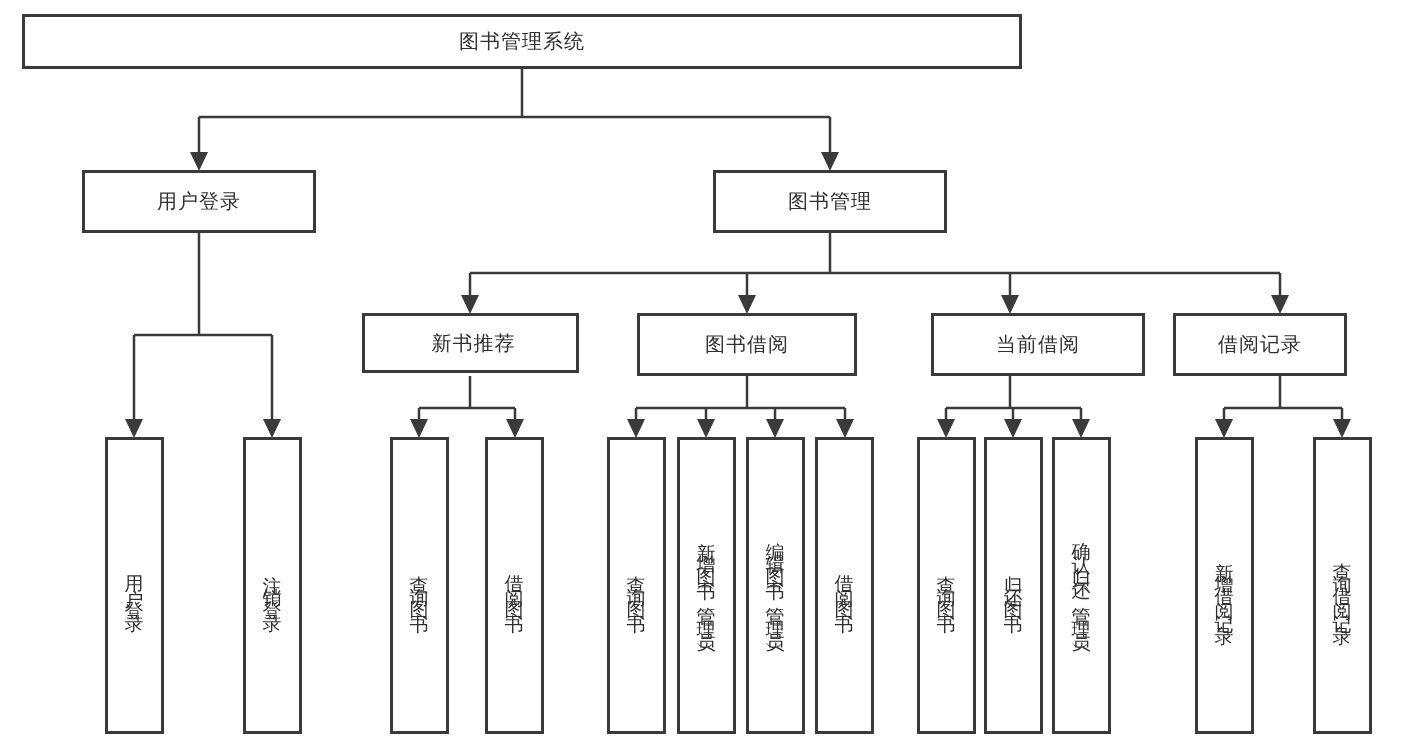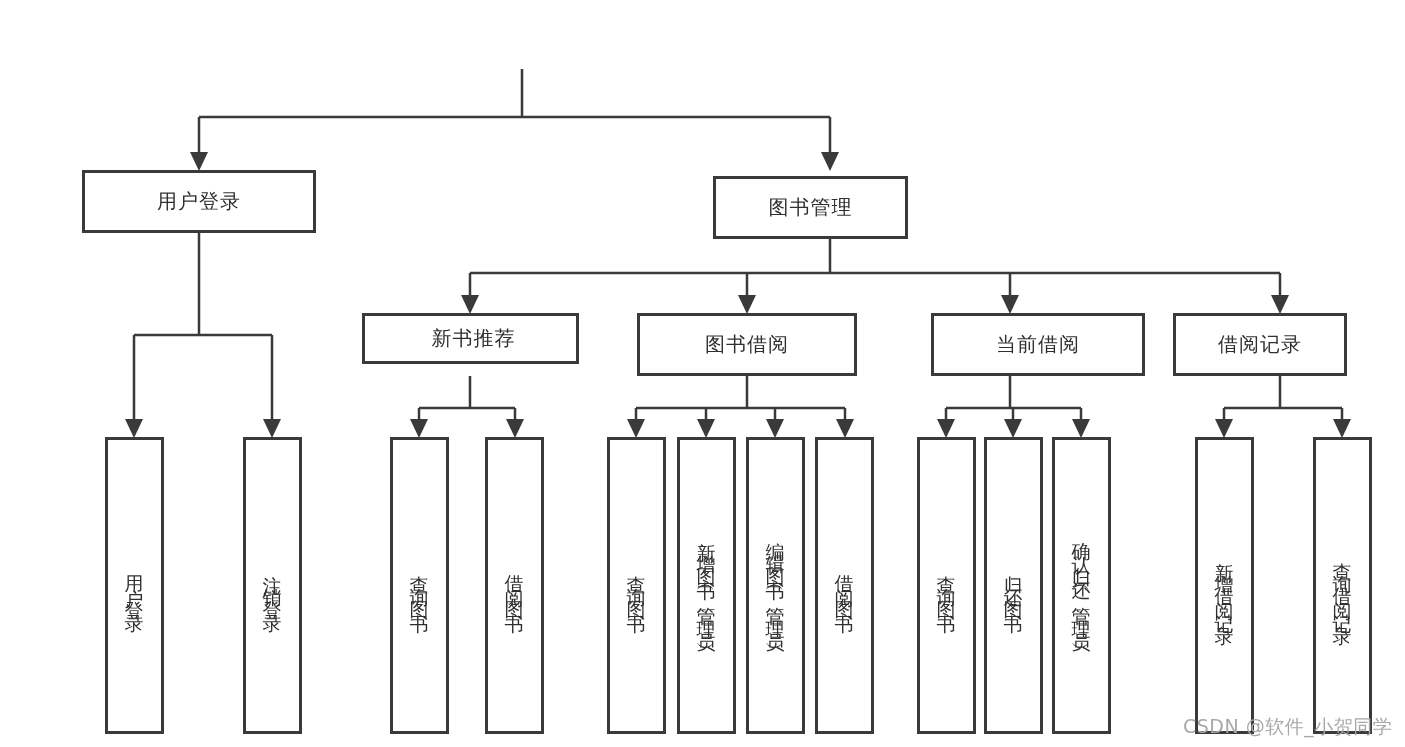--- a/index.html
+++ b/index.html
@@ -62,29 +62,32 @@
       <polygon points="766,419 784,419 775,438"></polygon>
       <polygon points="836,419 854,419 845,438"></polygon>
       <polygon points="937,419 955,419 946,438"></polygon>
       <polygon points="1004,419 1022,419 1013,438"></polygon>
       <polygon points="1072,419 1090,419 1081,438"></polygon>
       <polygon points="1215,419 1233,419 1224,438"></polygon>
       <polygon points="1333,419 1351,419 1342,438"></polygon>
     </g>
   </svg>
 
+  <div class="box" style="left:22px;top:14px;width:1000px;height:55px;">
+    <span class="h-label">图书管理系统</span>
+  </div>
 
   <div class="box" style="left:82px;top:170px;width:234px;height:63px;">
     <span class="h-label">用户登录</span>
   </div>
-  <div class="box" style="left:713px;top:176px;width:195px;height:63px;">
+  <div class="box" style="left:713px;top:170px;width:234px;height:63px;">
     <span class="h-label">图书管理</span>
   </div>
 
-  <div class="box" style="left:362px;top:313px;width:217px;height:51px;padding-left:6px;">
+  <div class="box" style="left:362px;top:313px;width:217px;height:60px;padding-left:6px;">
     <span class="h-label">新书推荐</span>
   </div>
   <div class="box" style="left:637px;top:313px;width:220px;height:63px;text-align:right;">
     <span class="h-label">图书借阅</span>
   </div>
   <div class="box" style="left:903px;top:313px;width:214px;height:63px;margin-left:28px;">
     <span class="h-label">当前借阅</span>
   </div>
   <div class="box" style="left:1173px;top:313px;width:174px;height:63px;">
     <span class="h-label">借阅记录</span>
@@ -123,14 +126,13 @@
   <div class="box" style="left:1052px;top:437px;width:59px;height:297px;">
     <span class="vlabel">确认归还（管理员）</span>
   </div>
   <div class="box" style="left:1195px;top:437px;width:59px;height:297px;">
     <span class="vlabel">新增借阅记录</span>
   </div>
   <div class="box" style="left:1313px;top:437px;width:59px;height:297px;">
     <span class="vlabel">查询借阅记录</span>
   </div>
 
-  <div class="watermark">CSDN @软件_小贺同学</div>
 </div>
 
 </body></html>

